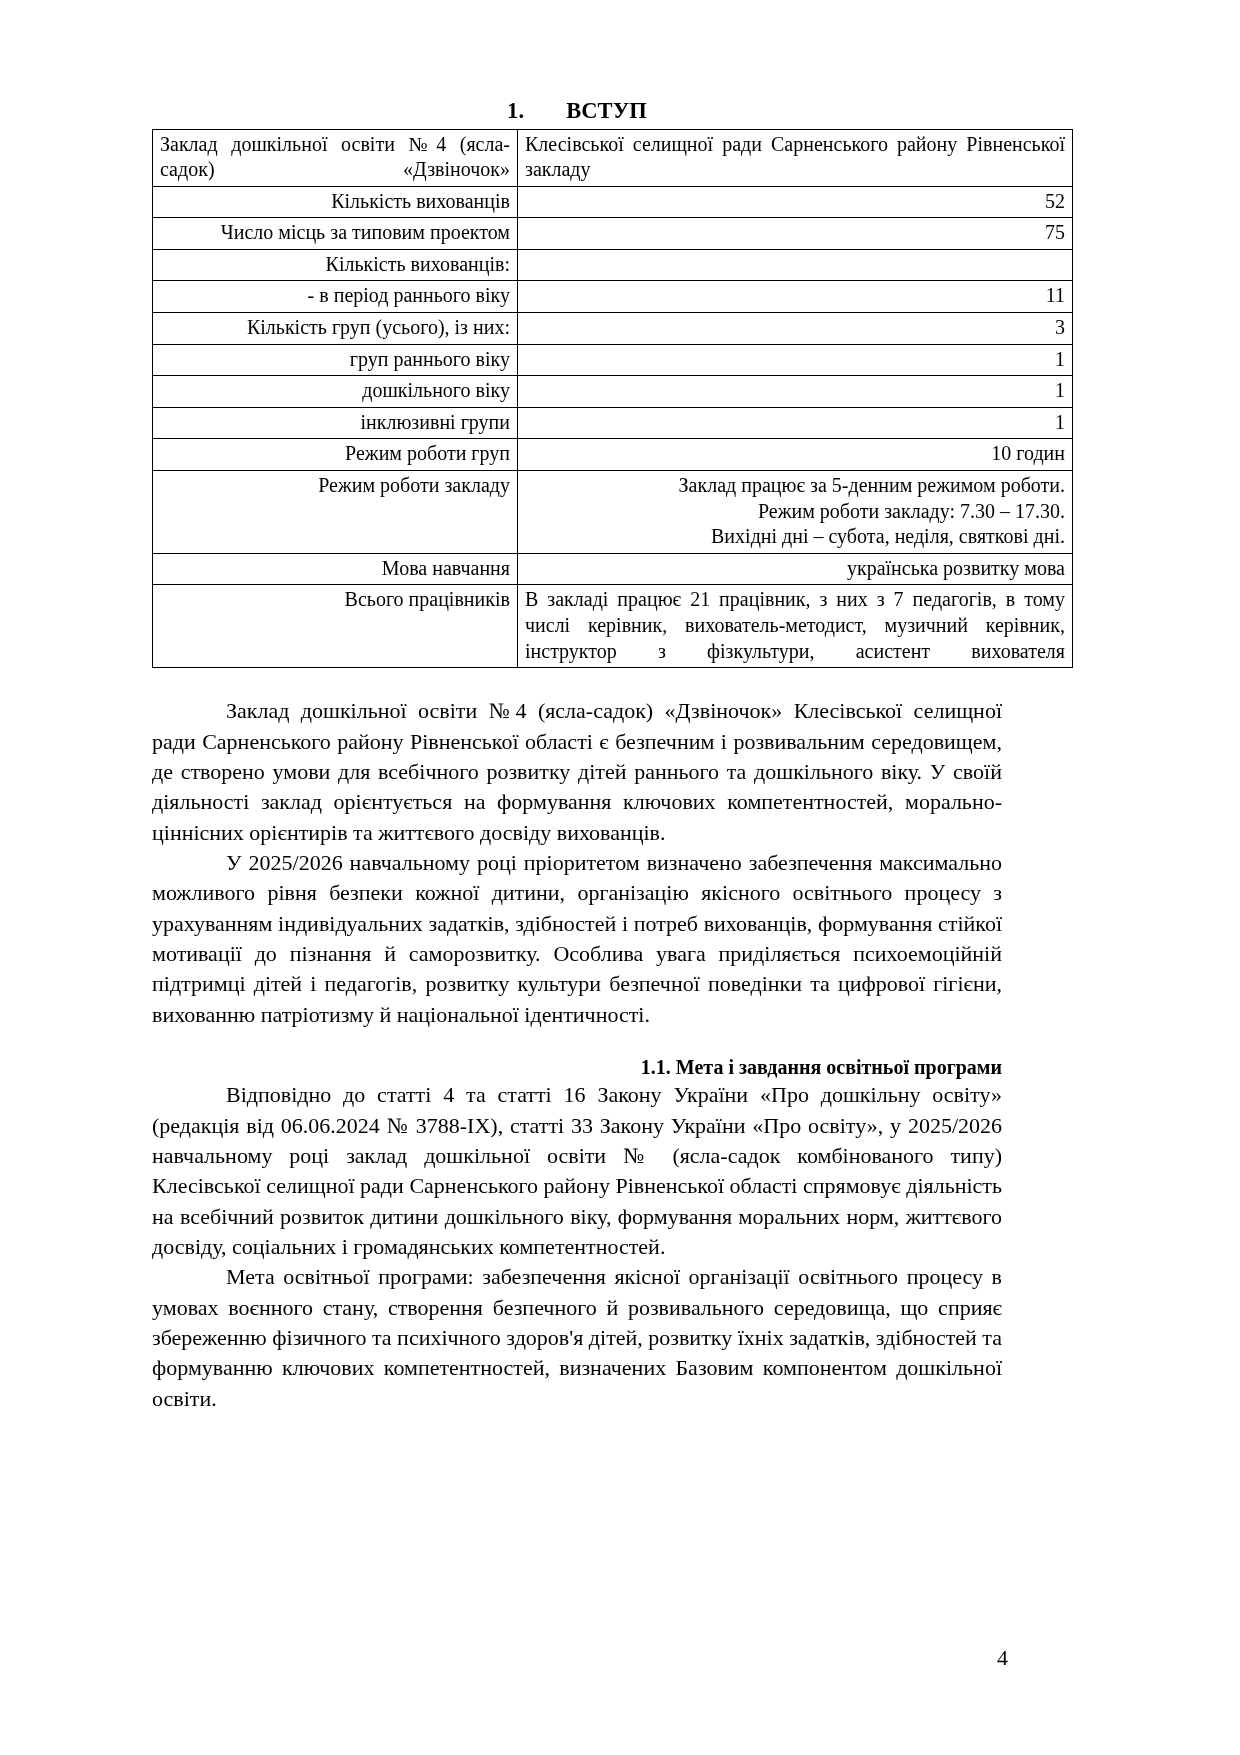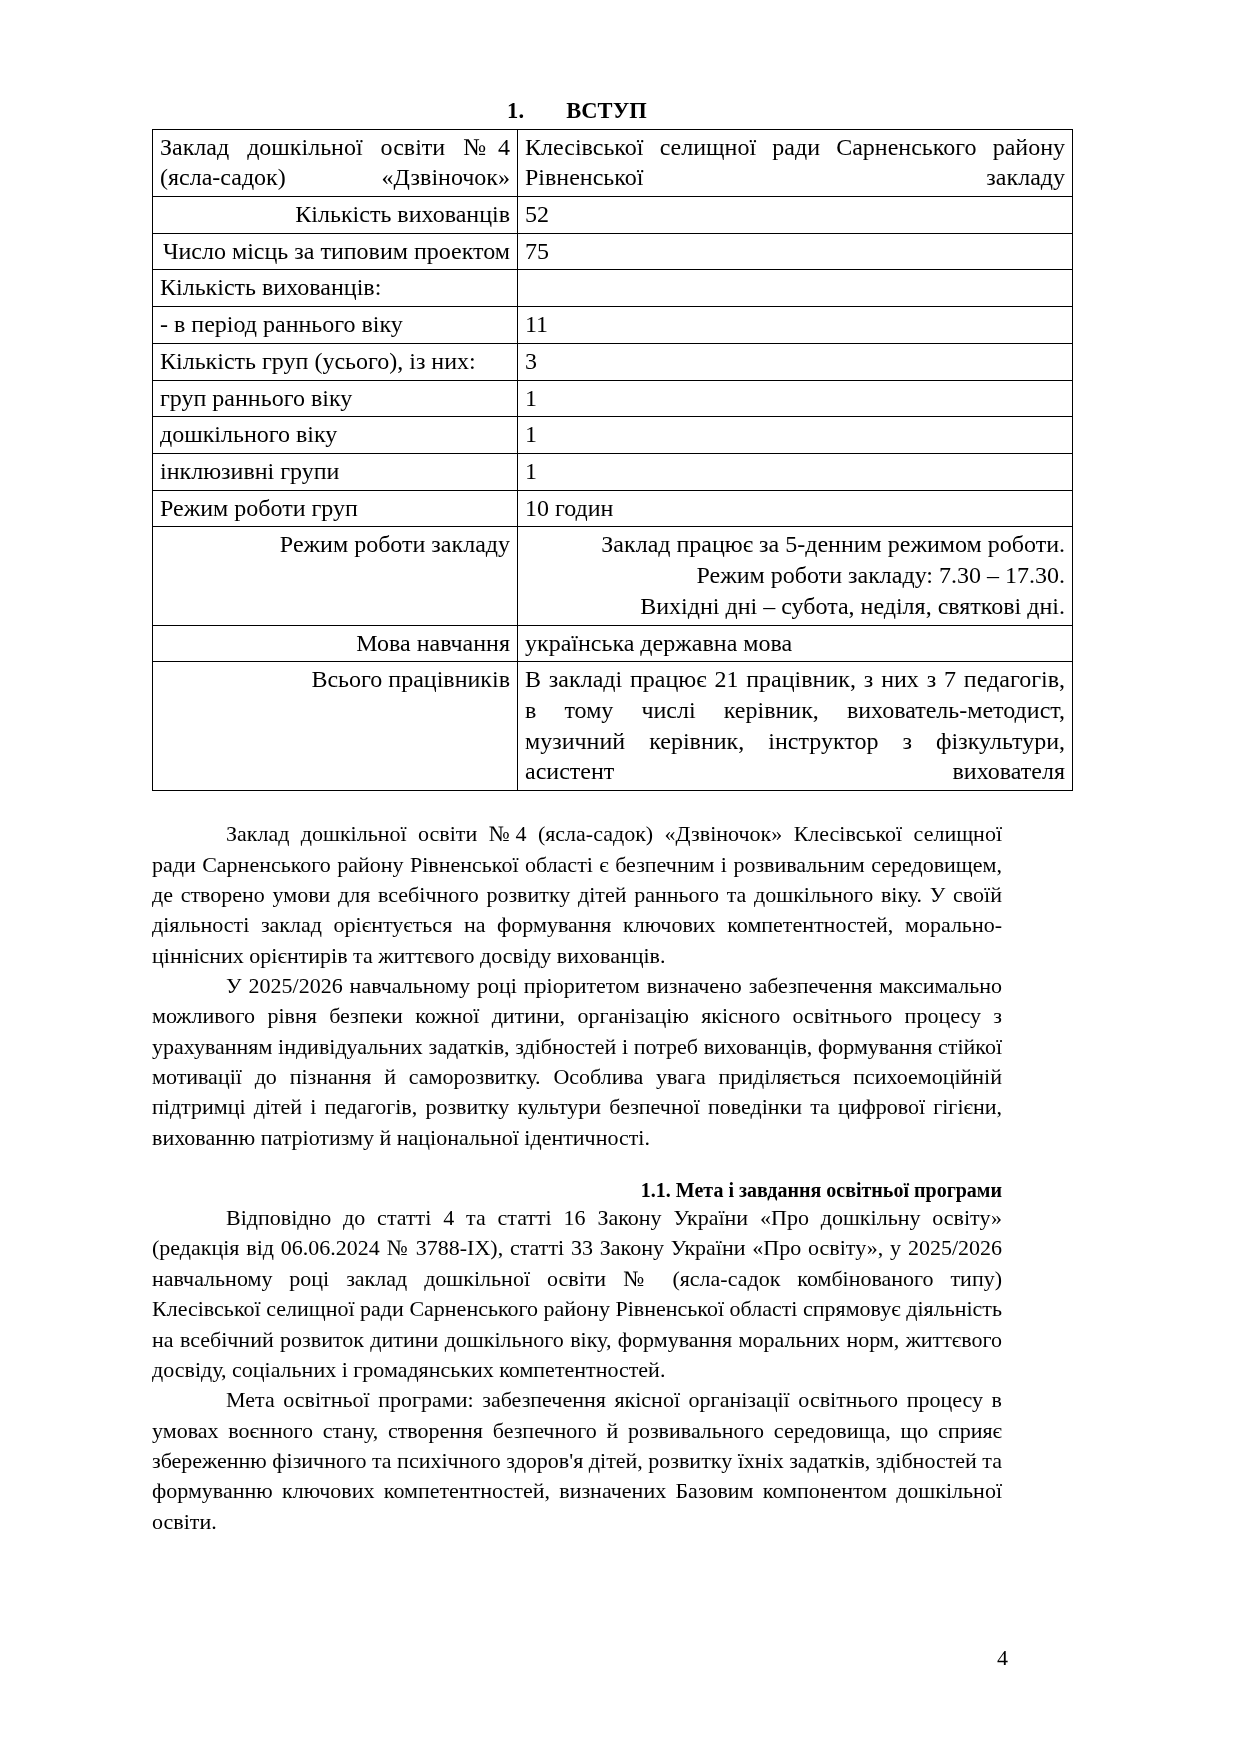--- a/index.html
+++ b/index.html
@@ -39,38 +39,38 @@
 
   
   table.info-table {
     border-collapse: collapse;
     width: 890px;
     table-layout: fixed;
     margin: 0;
   }
   table.info-table td {
     border: 1.1px solid #000000;
-    font-size: 24px;
+    font-size: 20px;
     line-height: 1.28;
     padding: 2px 7px 3px 7px;
     vertical-align: top;
   }
   td.col-left { width: 350px; }
   td.col-right { width: 540px; }
 
   .just {
     text-align: justify;
     text-align-last: justify;
     hyphens: none;
   }
   .just-last-left {
     text-align: justify;
     text-align-last: left;
   }
-  .ctr { text-align: left; }
+  .ctr { text-align: right; }
   .lft { text-align: right; }
 
   
   .para {
     font-size: 22px;
     line-height: 1.38;
     margin: 0;
     text-align: justify;
     text-indent: 74px;
     hyphens: none;
@@ -144,21 +144,21 @@
         <tr>
           <td class="col-left ctr">Режим роботи груп</td>
           <td class="col-right ctr">10 годин</td>
         </tr>
         <tr>
           <td class="col-left lft">Режим роботи закладу</td>
           <td class="col-right lft">Заклад працює за 5-денним режимом роботи.<br>Режим роботи закладу: 7.30 – 17.30.<br>Вихідні дні – субота, неділя, святкові дні.</td>
         </tr>
         <tr>
           <td class="col-left lft">Мова навчання</td>
-          <td class="col-right ctr">українська державна мова</td>
+          <td class="col-right ctr">українська розвитку мова</td>
         </tr>
         <tr>
           <td class="col-left lft">Всього працівників</td>
           <td class="col-right just">В закладі працює 21 працівник, з них з 7 педагогів, в тому числі керівник, вихователь-методист, музичний керівник, інструктор з фізкультури, асистент вихователя</td>
         </tr>
       </tbody>
   </table>
 
   <div class="para-block">
     <p class="para">Заклад дошкільної освіти №4 (ясла-садок) «Дзвіночок» Клесівської селищної ради Сарненського району Рівненської області  є безпечним і розвивальним середовищем, де створено умови для всебічного розвитку дітей раннього та дошкільного віку. У своїй діяльності заклад орієнтується на формування ключових компетентностей, морально-ціннісних орієнтирів та життєвого досвіду вихованців.</p>

